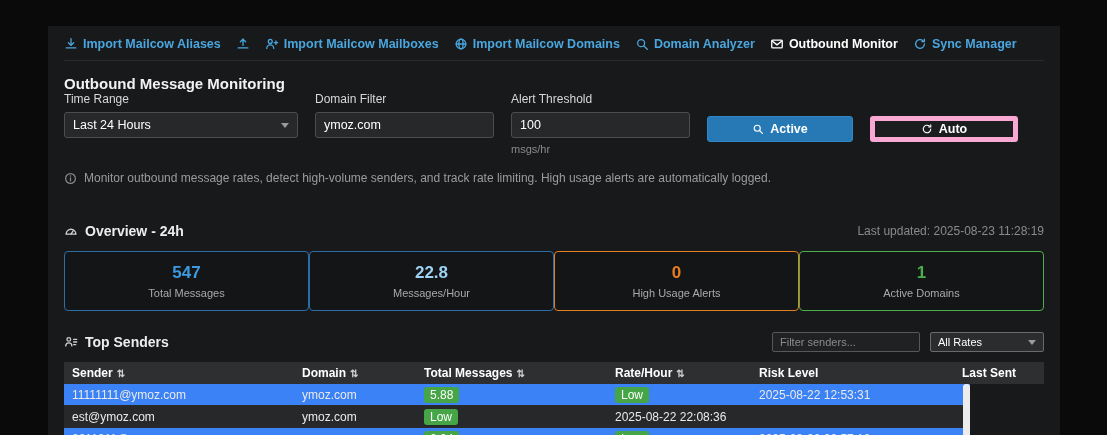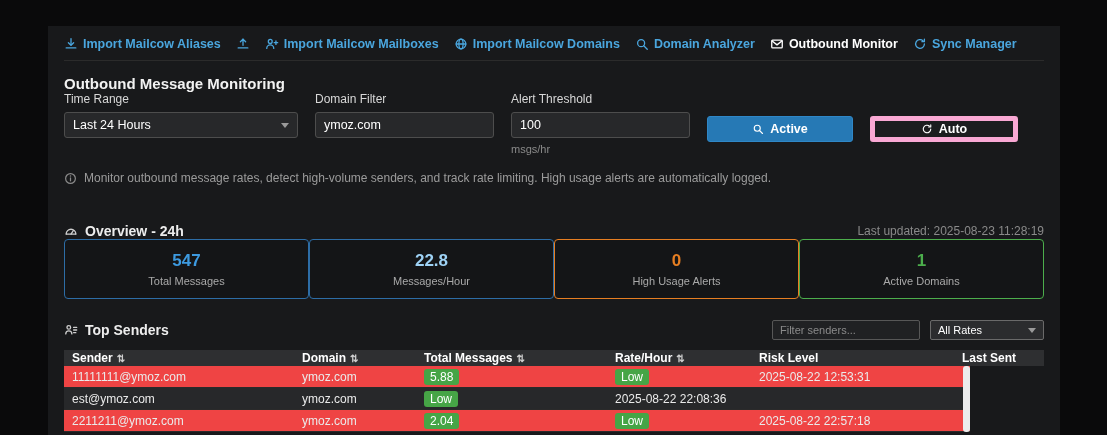--- a/index.html
+++ b/index.html
@@ -62,49 +62,49 @@
   }
 
   
   .section-head {
     display:flex; align-items:center; justify-content:space-between; margin-top:38px;
   }
   .sh-left { display:inline-flex; align-items:center; gap:7px; font-size:14px; font-weight:bold; color:#ededed; }
   .sh-left .icn { color:#cfcfcf; }
   .muted-sm { font-size:12px; color:#8a8a8a; }
 
-  .cards { display:flex; gap:0; }
+  .cards { display:flex; gap:0; margin-top:12px; }
   .card {
     flex:1; height:60px; background:#141517; border:1px solid #555; border-radius:4px;
     display:flex; flex-direction:column; align-items:center; justify-content:center;
   }
   .card-value { font-size:17px; font-weight:bold; }
   .card-label { font-size:11px; color:#a9a9a9; margin-top:4px; }
 
   
   .senders-head { display:flex; align-items:center; justify-content:space-between; margin-top:21px; }
   .senders-controls { display:flex; gap:10px; align-items:center; }
   .mini { height:20px; font-size:11px; padding:0 7px; }
   .mini-input { width:148px; background:#202123; border:1px solid #575757; border-radius:2px; color:#ddd; }
   .mini-input::placeholder { color:#8b8b8b; }
   .mini-select { width:114px; background:#2b2c2e; border:1px solid #6a6a6a; border-radius:2px; }
 
   .table { margin-top:10px; }
   .thead {
     display:grid; grid-template-columns:230px 122px 191px 144px 203px 1fr;
-    background:#2e2f31; height:16px; align-items:center; padding-left:8px;
+    background:#2e2f31; height:22px; align-items:center; padding-left:8px;
     font-size:12px; font-weight:bold; color:#fff;
   }
   .th { display:flex; align-items:center; gap:4px; }
   .sort { font-size:10px; color:#cfcfcf; letter-spacing:-1px; }
   .tbody { position:relative; width:906px; }
   .trow {
     display:grid; grid-template-columns:230px 122px 191px 144px 211px;
     height:22px; align-items:center; padding-left:8px;
-    font-size:12px; color:#eaeaea; background:#ef4444; border-bottom:1px solid #2a2a2a;
+    font-size:12px; color:#eaeaea; background:#3b82f6; border-bottom:1px solid #2a2a2a;
   }
   .trow:nth-child(even) { background:#27282a; }
   .badge {
     display:inline-block; background:#46a546; color:#fff;
     font-size:12px; font-weight:normal; padding:1px 6px; border-radius:3px;text-align:center;
   }
   .scrollbar {
     position:absolute; top:0; right:0; width:7px; height:100%;
     background:#ececec; border-radius:3px;
   }

